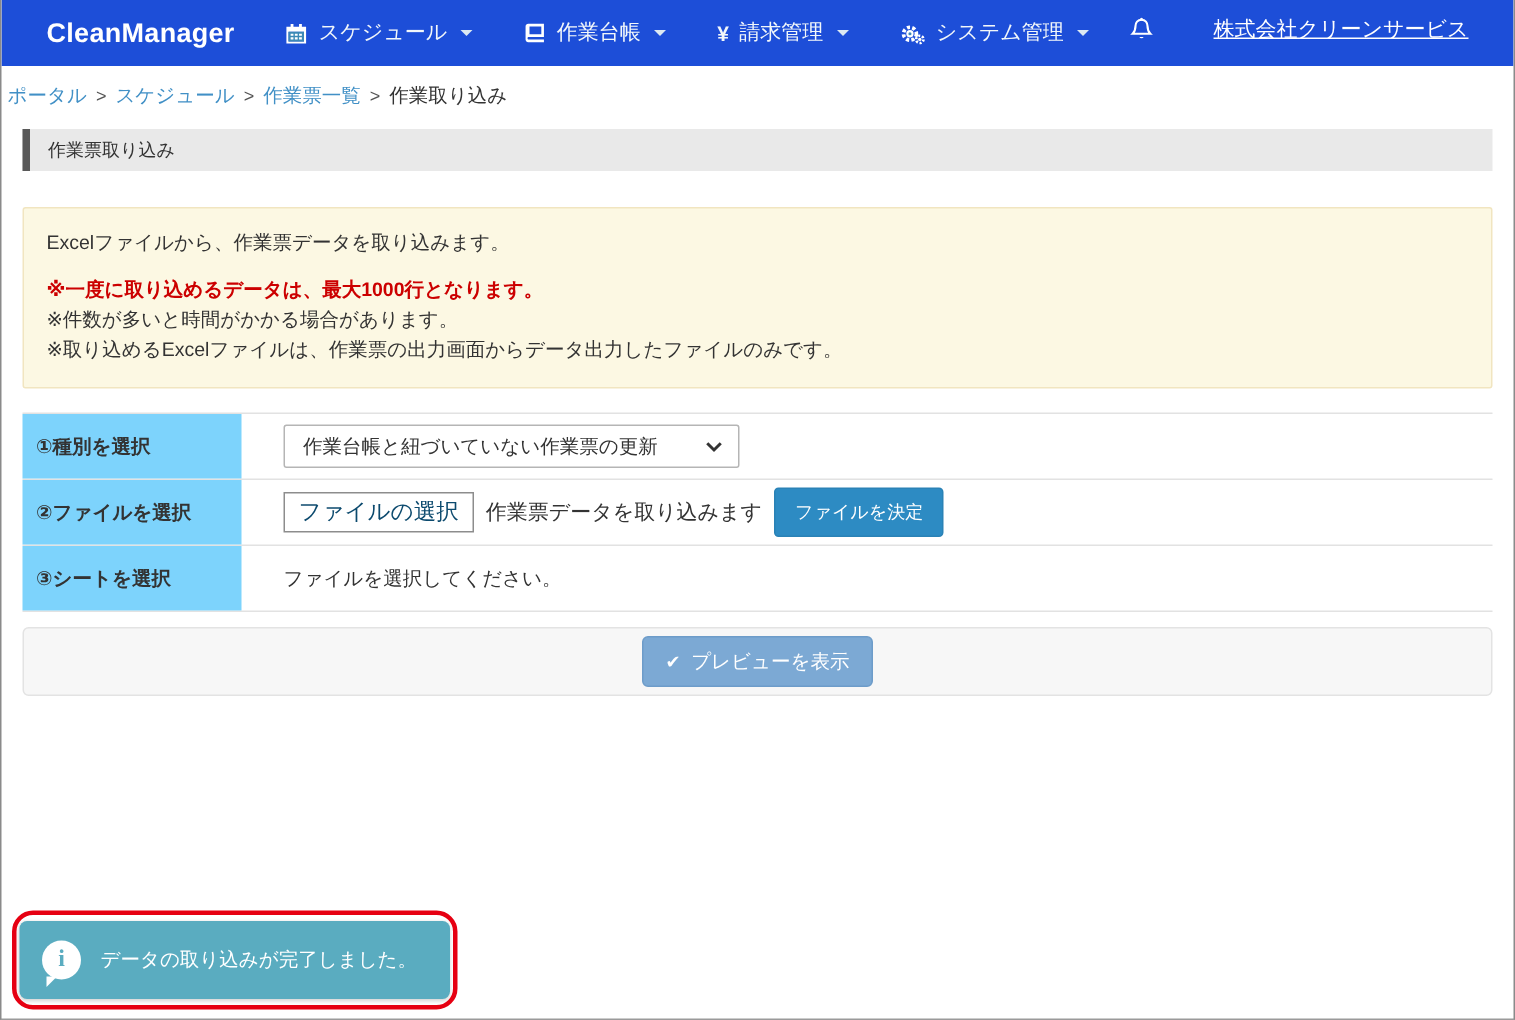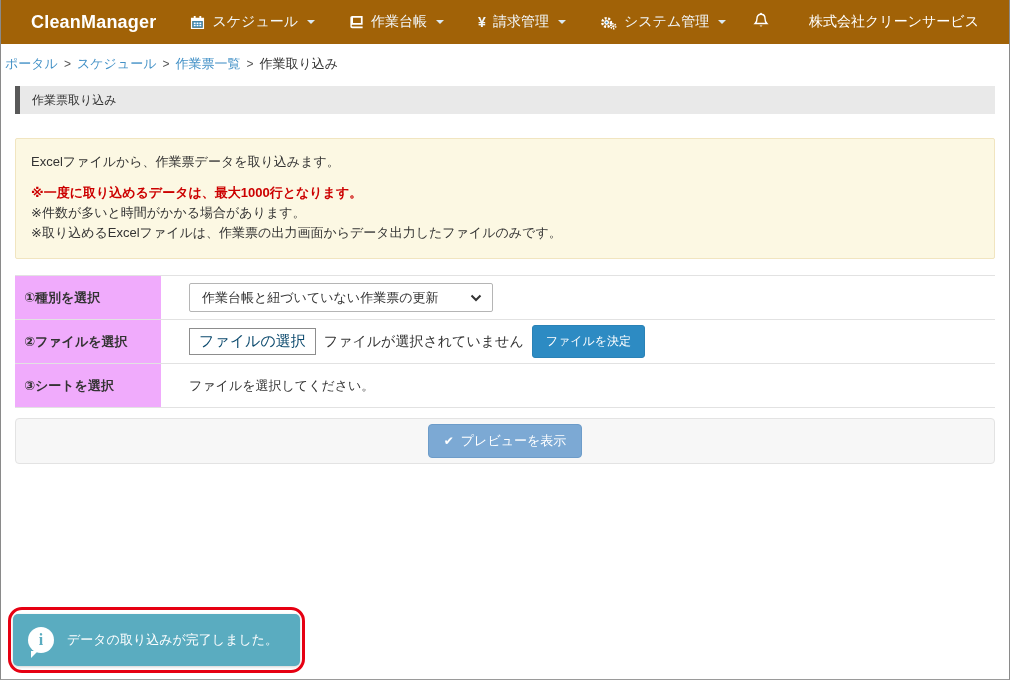--- a/index.html
+++ b/index.html
@@ -10,34 +10,34 @@
     position:relative;
     border-left:1px solid #8a8a8a;
     border-right:1px solid #8a8a8a;
     border-bottom:1px solid #9a9a9a;
     overflow:hidden;
     color:#333;
   }
 
   
   .navbar {
-    height:44px; background:#a16207; display:flex; align-items:center;
+    height:44px; background:#1d4ed8; display:flex; align-items:center;
     padding:0 30px 0 30px; color:#fff;
   }
   .brand { font-size:18px; font-weight:bold; color:#fff; letter-spacing:.2px; cursor:pointer; }
   .nav-item {
     display:flex; align-items:center; gap:7px; margin-left:34px;
     font-size:14px; color:#f2f7fa; cursor:pointer; white-space:nowrap;
   }
   .nav-item svg { display:block; }
   .caret {
     width:0; height:0; border-left:4px solid transparent; border-right:4px solid transparent;
     border-top:4px solid #dce9f2; margin-left:2px;
   }
-  .nav-right { margin-left:auto; display:flex; align-items:center; }
+  .nav-right { margin-left:auto; display:flex; align-items:flex-start;text-decoration:underline; }
   .bell-btn { cursor:pointer; display:flex; align-items:center; margin-right:40px; }
   .company { font-size:14px; color:#fff; white-space:nowrap; }
 
   
   .breadcrumb { padding:11px 14px 0 4px; font-size:13px; display:flex; gap:6px; align-items:center; }
   .crumb-link { color:#4190c6; text-decoration:none; cursor:pointer; }
   .crumb-sep { color:#555; font-size:12px; }
   .crumb-current { color:#333; }
 
   
@@ -52,21 +52,21 @@
     margin:24px 14px 0 14px; background:#fcf8e3; border:1px solid #f1e5c0;
     border-radius:2px; padding:13px 15px 15px 15px; font-size:13px; line-height:20px;
   }
   .notice .spacer { height:11px; }
   .notice .warn { color:#cc0000; font-weight:bold; }
 
   
   .form-table { margin:16px 14px 0 14px; border-top:1px solid #e2e2e2; }
   .form-row { display:flex; border-bottom:1px solid #e2e2e2; min-height:44px; align-items:stretch; }
   .form-label {
-    width:146px; background:#f0abfc; font-size:13px; font-weight:bold; color:#333;
+    width:146px; background:#7dd3fc; font-size:13px; font-weight:bold; color:#333;
     display:flex; align-items:center; padding-left:9px; flex-shrink:0;
   }
   .form-content { display:flex; align-items:center; padding-left:28px; font-size:13px; flex:1; }
 
   .select-box {
     width:304px; height:29px; border:1px solid #b5b5b5; border-radius:2px; background:#fff;
     display:flex; align-items:center; padding:0 10px 0 12px; cursor:pointer; font-size:13px; color:#333;
   }
   .select-box .select-text { flex:1; }
 
@@ -208,21 +208,21 @@
             </svg>
         </span>
       </div>
     </div>
   </div>
 
   <div class="form-row">
     <div class="form-label">②ファイルを選択</div>
     <div class="form-content">
       <button class="file-button">ファイルの選択</button>
-      <span class="file-status">ファイルが選択されていません</span>
+      <span class="file-status">作業票データを取り込みます</span>
       <button class="confirm-button">ファイルを決定</button>
     </div>
   </div>
 
   <div class="form-row">
     <div class="form-label">③シートを選択</div>
     <div class="form-content">
       <span>ファイルを選択してください。</span>
     </div>
   </div>

